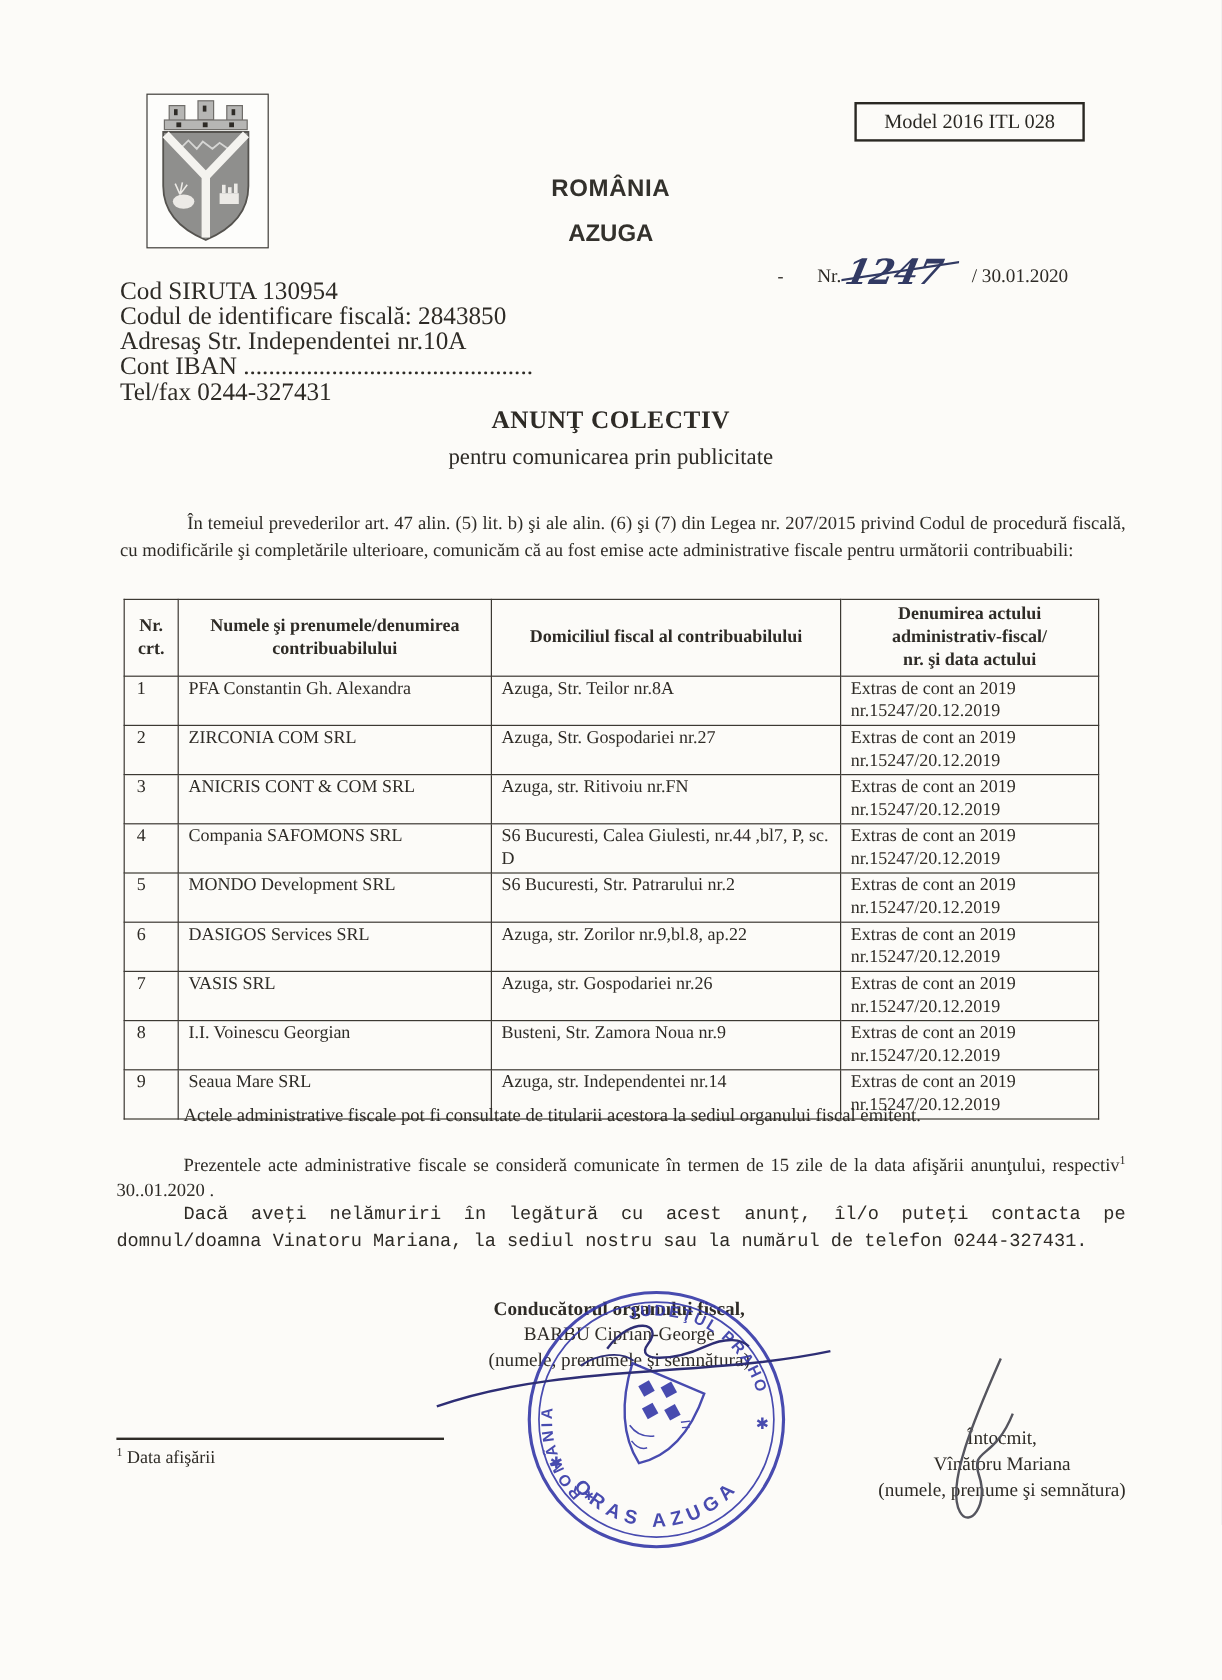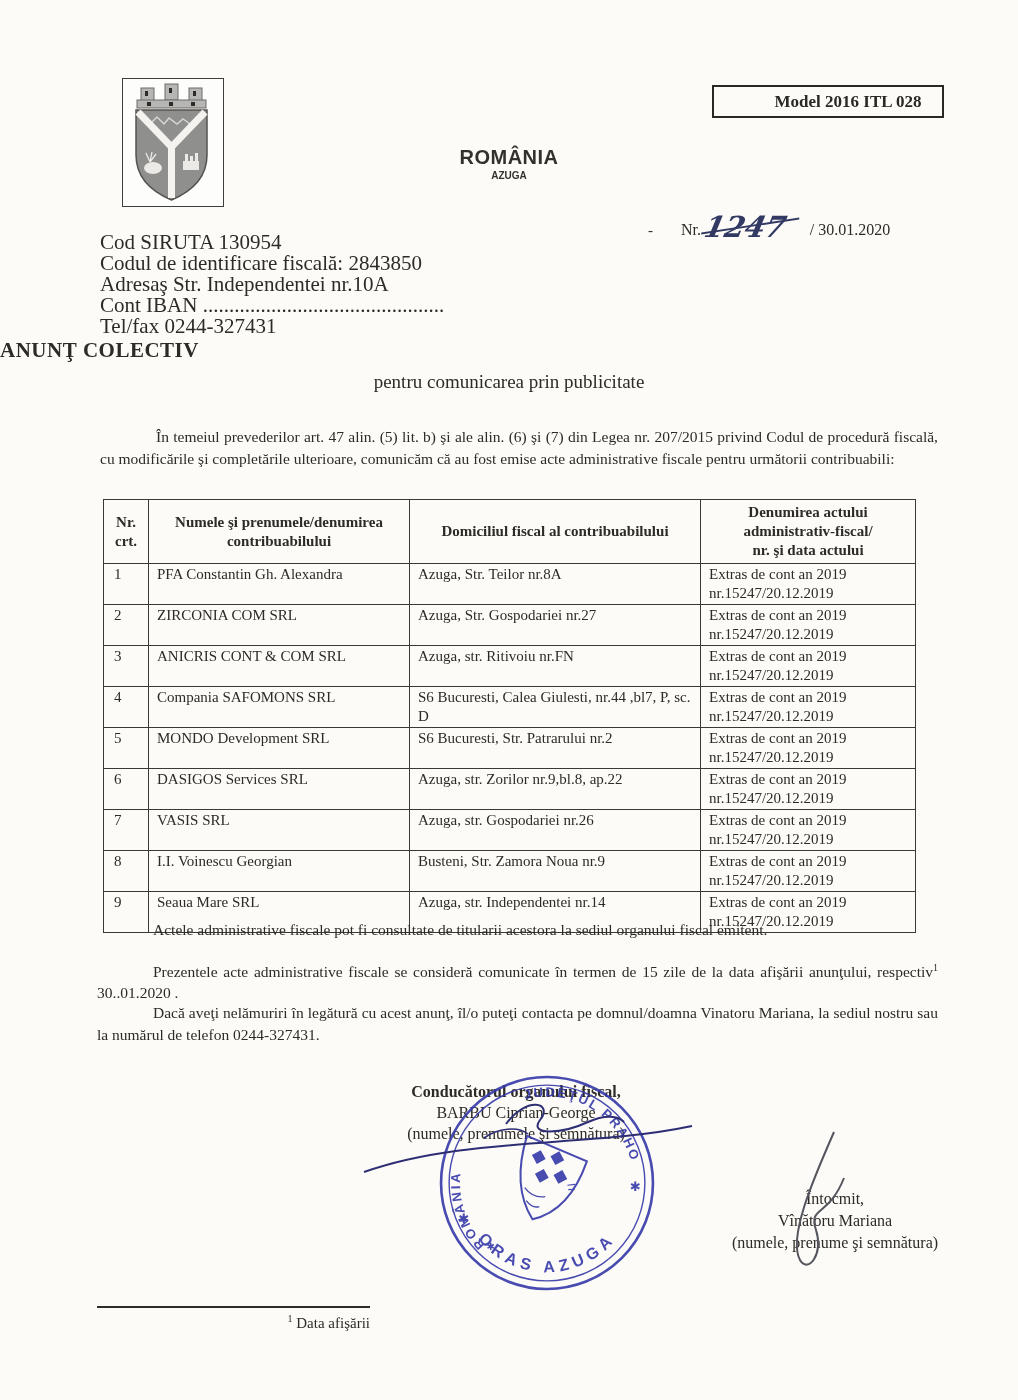--- a/index.html
+++ b/index.html
@@ -9,43 +9,43 @@
     font-family:"Liberation Serif", serif; color:#2e2b26;
   }
   .abs { position:absolute; }
 
   
   .crest-box { left:122px; top:78px; width:100px; height:127px; border:1px solid #3f3d39; background:#fdfdfb; }
 
   
   .nation { left:0; right:0; top:146px; text-align:center; font-family:"Liberation Sans", sans-serif; }
   .nation .country { font-size:20px; font-weight:bold; letter-spacing:0.5px; color:#33312c; }
-  .nation .city { font-size:10px; font-weight:bold; margin-top:1px; color:#33312c; }
+  .nation .city { font-size:20px; font-weight:bold; margin-top:15px; color:#33312c; }
 
   
   .model-box { left:712px; top:85px; width:188px; height:29px; border:2px solid #2a2823;
     display:flex; align-items:center; justify-content:center;
-    font-weight:bold; font-size:17px; color:#2a2823;padding-left:40px; }
+    font-weight:normal; font-size:17px; color:#2a2823; }
 
   
   .issuer { left:100px; top:232px; font-size:21px; line-height:21px; }
 
   
   .reg-line { left:648px; top:208px; display:flex; align-items:baseline; }
   .reg-dash { font-size:15px; margin-right:28px; }
   .reg-label { font-size:16px; }
   .reg-hand { font-family:"DejaVu Serif", serif; font-style:italic; font-size:29px; font-weight:bold;
     color:#323a63; transform:skewX(-12deg); display:inline-block; margin:0 6px 0 4px;
     position:relative; top:2px; }
   .reg-hand::after { content:""; position:absolute; left:-3px; right:-12px; top:15px;
     border-top:2px solid #323a63; transform:rotate(-9deg); }
   .reg-date { font-size:16px;margin-left:18px; }
 
   
-  .doc-title { left:0; right:0; top:338px; text-align:left; font-size:21px; font-weight:bold; letter-spacing:0.5px; }
+  .doc-title { left:0; right:0; top:338px; text-align:center; font-size:21px; font-weight:bold; letter-spacing:0.5px; }
   .doc-subtitle { left:0; right:0; top:371px; text-align:center; font-size:19px; font-weight:normal; }
 
   
   .intro { left:100px; top:426px; width:838px; font-size:15.5px; line-height:21.5px;
     text-align:justify; text-indent:56px; }
 
   
   .tbl-wrap { left:103px; top:499px; width:812px; }
   table.doc { border-collapse:collapse; table-layout:fixed; width:812px; }
   table.doc th, table.doc td { border:1px solid #3c3933; }
@@ -54,34 +54,34 @@
   table.doc td { font-size:15px; line-height:18.5px; vertical-align:top; padding:1px 8px 2px; }
   table.doc td.c-nr { padding-left:10px; }
   table.doc td.c-act { white-space:pre-line; }
   table.doc tr.body-row { height:39px; }
 
   
   .after-table { left:97px; top:919px; width:841px; font-size:15.5px; line-height:21.5px; }
   .after-table p { margin:0; text-indent:56px; }
   .after-table p.just { text-align:justify;margin-top:16px; }
   .contact { left:97px; top:1002px; width:841px; font-size:15.5px; line-height:21.5px;
-    text-align:justify; text-indent:56px; }
+    text-align:justify; text-indent:56px;font-family:Liberation Mono, monospace; }
   sup { font-size:10px; }
 
   
   .sig-left { left:356px; top:1081px; width:320px; text-align:center; font-size:16px; line-height:21px; z-index:1; }
   .sig-left .role { font-weight:bold; }
   .sig-right { left:700px; top:1188px; width:270px; text-align:center; font-size:16px; line-height:22px; z-index:1; }
 
   .stamp-svg { left:436px; top:1072px; width:222px; height:222px; z-index:2; opacity:0.9; }
   .scribble-svg { left:356px; top:1086px; width:344px; height:132px; z-index:3; }
   .sig-right-svg { left:768px; top:1126px; width:104px; height:150px; z-index:3; }
 
   
-  .footnote { left:97px; top:1306px; font-size:15px;text-align:right; }
+  .footnote { left:97px; top:1198px; font-size:15px; }
   .footnote-rule { width:273px; border-top:2px solid #2f2c27; margin-bottom:5px; }
 </style>
 </head>
 <body>
 
 <div class="page">
 
   <div class="abs crest-box">
     <svg width="98" height="125" viewBox="0 0 98 125">
       <g fill="#b6b6b4" stroke="#6f6d69" stroke-width="1">

